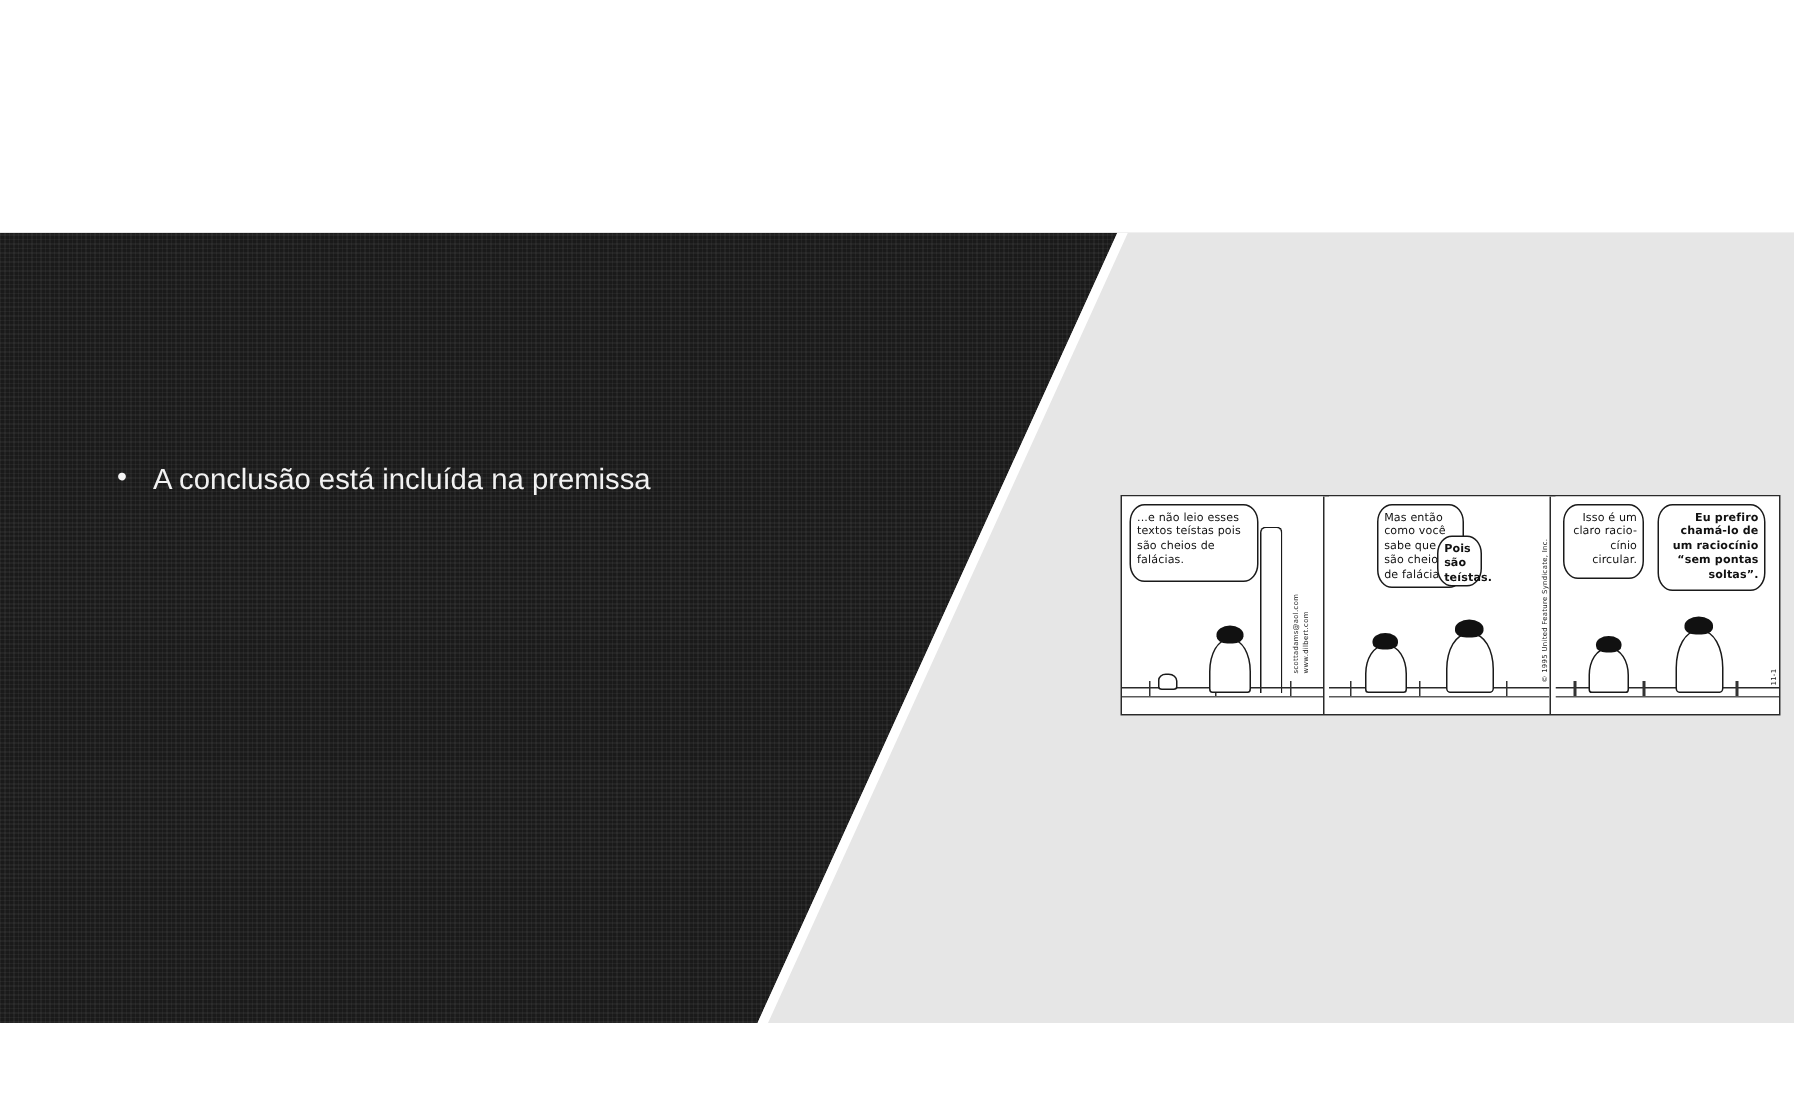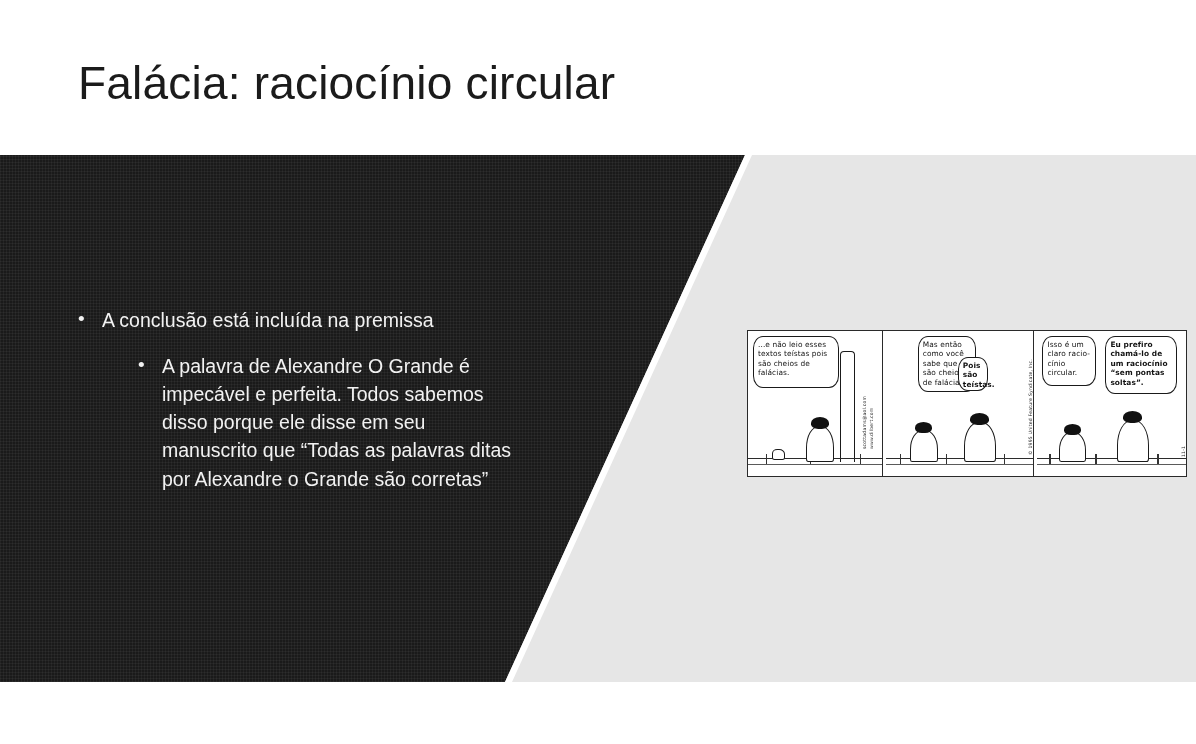--- a/index.html
+++ b/index.html
@@ -136,21 +136,21 @@
     border: 1px solid #2a2a2a;
     box-sizing: border-box;
   }
   .comic-panel {
     position: relative;
     background: #ffffff;
     border-right: 1px solid #2a2a2a;
     box-sizing: border-box;
     overflow: hidden;
   }
-  .comic-panel:last-child { border-right: none; }
+  .comic-panel:last-child { border-right: none; text-align: right; }
   .p1 { width: 136px; }
   .p2 { width: 150px; }
   .p3 { width: 150px; }
 
   .bubble {
     position: absolute;
     background: #ffffff;
     border: 1.3px solid #1a1a1a;
     border-radius: 10px / 12px;
     font-family: "DejaVu Sans", sans-serif;
@@ -224,31 +224,29 @@
     border: 1.2px solid #1a1a1a;
     border-radius: 40% 45% 20% 20%;
     background: #fff;
   }
 </style>
 </head>
 <body>
 
 <div class="slide">
 
-  <div class="title">Falácia: raciocínio circular</div>
 
   <div class="banner">
     <div class="banner-light"></div>
     <div class="banner-dark"></div>
     <div class="banner-edge"></div>
   </div>
 
   <div class="body-text">
     <div class="bullet-l1">A conclusão está incluída na premissa</div>
-    <div class="bullet-l2">A palavra de Alexandre O Grande é impecável e perfeita. Todos sabemos disso porque ele disse em seu manuscrito que “Todas as palavras ditas por Alexandre o Grande são corretas”</div>
   </div>
 
   <div class="comic">
 
     <div class="comic-panel p1">
       <div class="bubble" style="left:5px; top:5px; width:86px; height:52px;">...e não leio esses textos teístas pois são cheios de falácias.</div>
       <div class="tree" style="left:92px; width:13px; height:110px; border-radius:4px 4px 0 0;"></div>
       <div class="sidetext" style="left:121px; top:118px;">www.dilbert.com</div>
       <div class="sidetext" style="left:114px; top:118px;">scottadams@aol.com</div>
       <div class="ground"></div>

